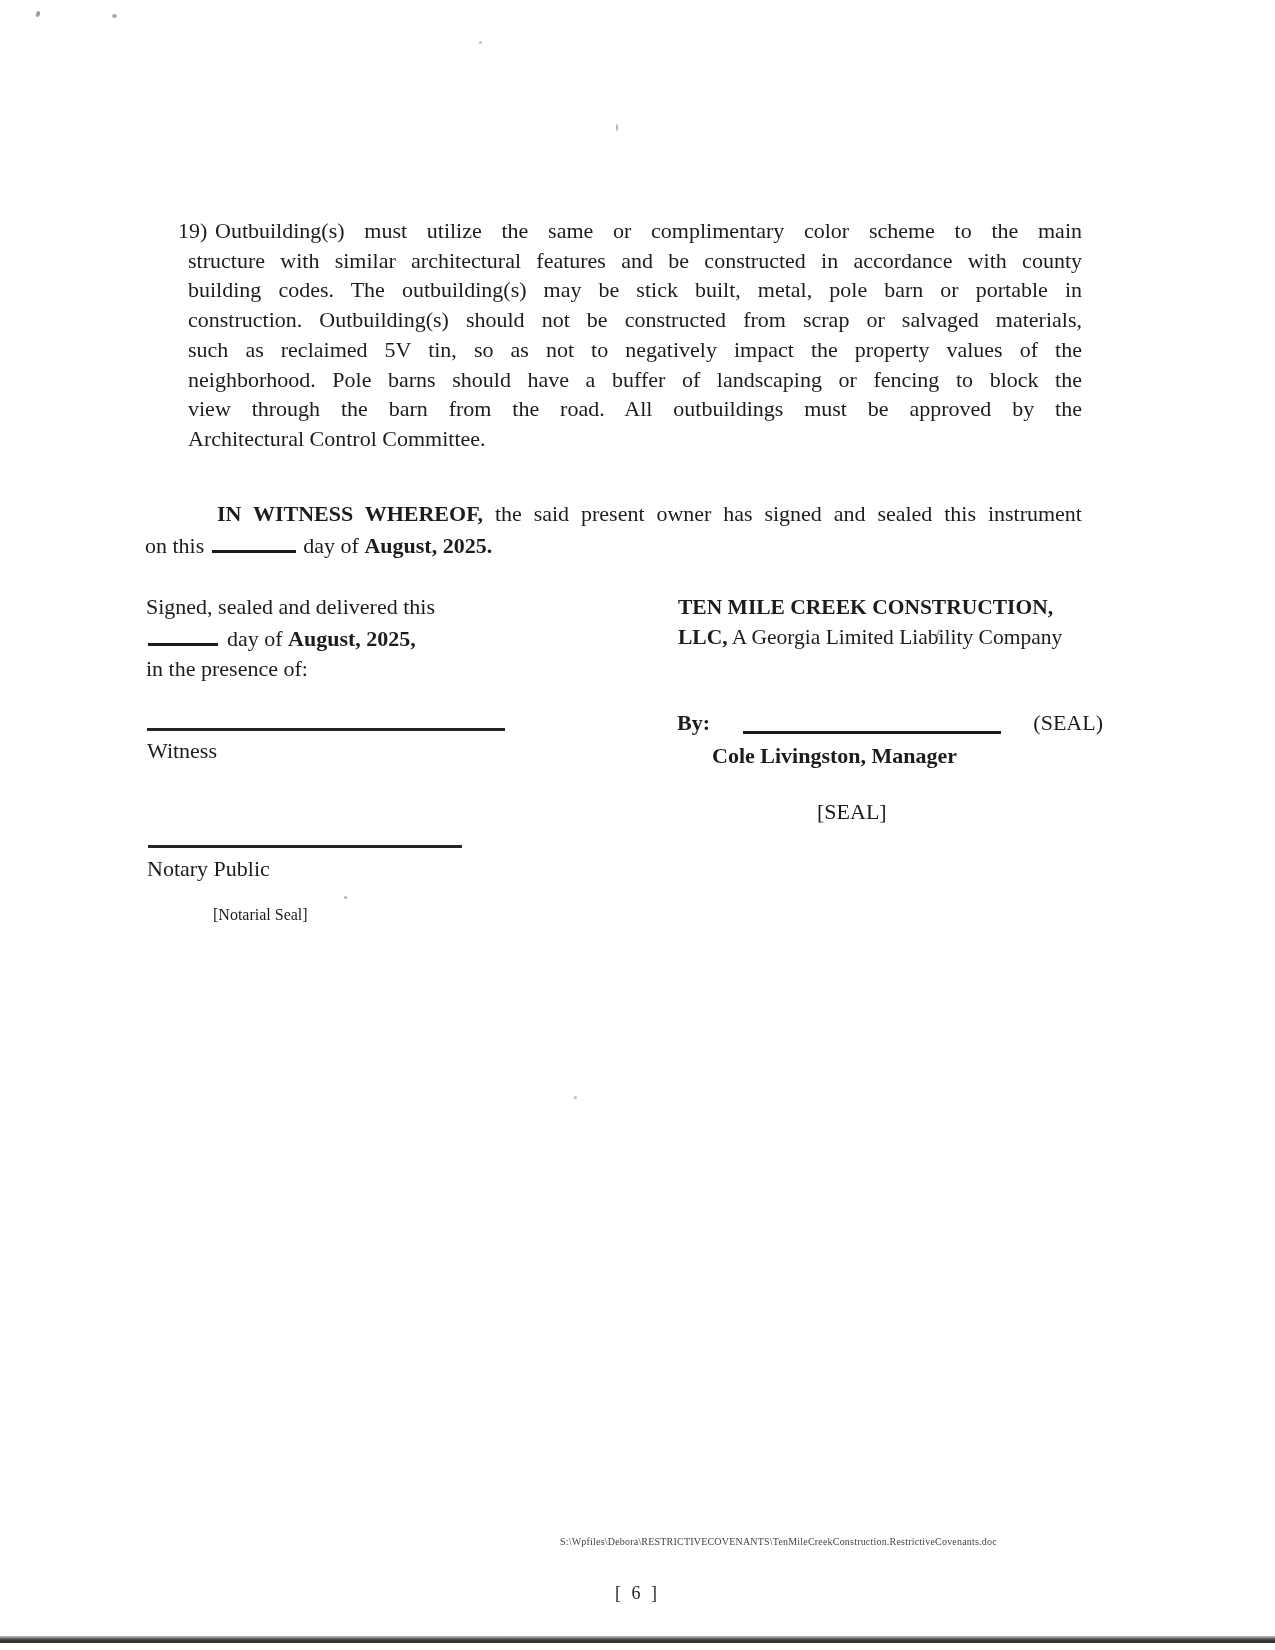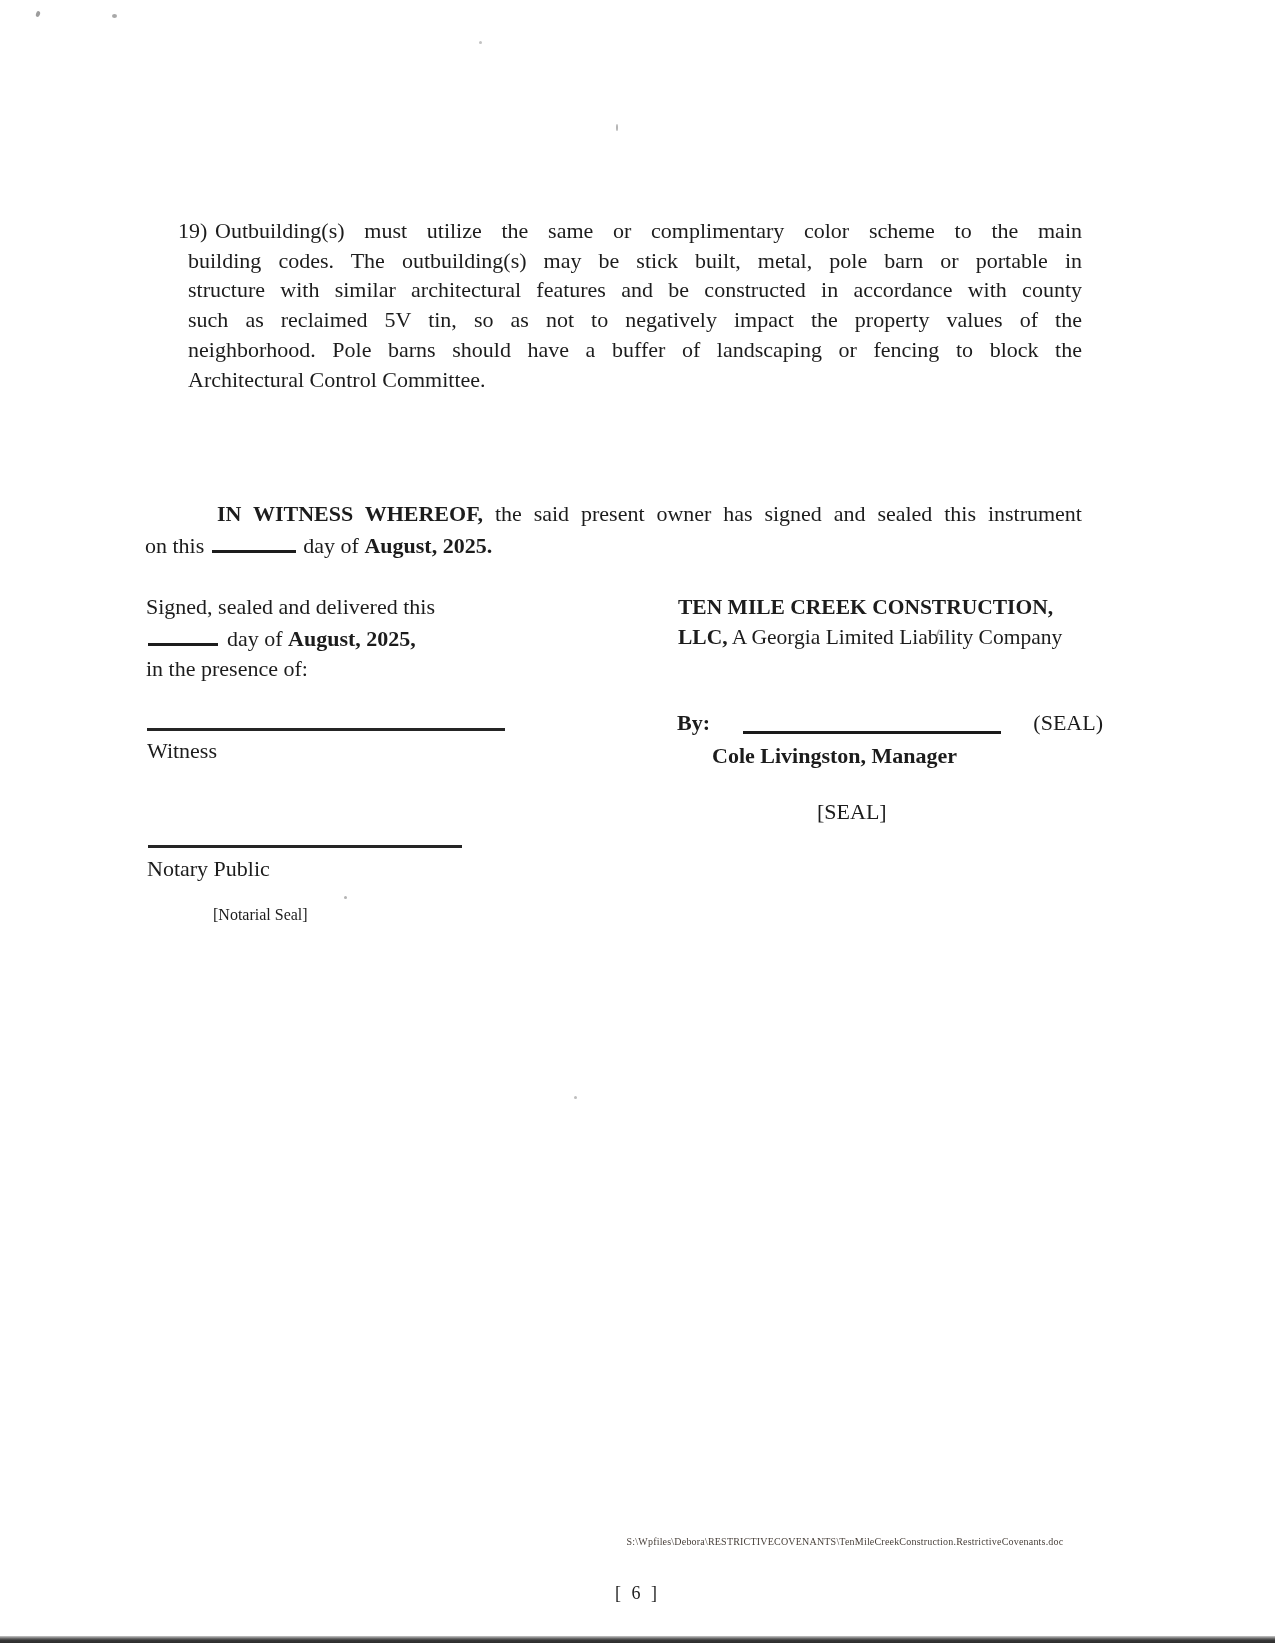--- a/index.html
+++ b/index.html
@@ -38,42 +38,44 @@
   .notary-label{left:147px;top:856px;}
   .notarial-seal{left:213px;top:906px;font-size:16px;}
   
   .sig-right{left:678px;top:592px;font-size:21.5px;line-height:30px;white-space:nowrap;}
   .by-row{left:677px;top:709px;width:426px;display:flex;align-items:flex-end;font-size:22px;line-height:27px;gap:31px;}
   .by-blank{flex:1;border-bottom:3px solid #1a1a1a;margin:0 0 2px 2px;height:1px;}
   .seal-suffix{margin-left:1px;}
   .signer-name{left:712px;top:743px;font-size:22px;font-weight:bold;}
   .seal-bracket{left:817px;top:799px;font-size:22px;}
   
-  .footer-path{left:560px;top:1536px;width:570px;text-align:center;font-size:10px;
+  .footer-path{left:560px;top:1536px;width:570px;text-align:left;font-size:10px;
                letter-spacing:.2px;color:#473f39;font-family:"Liberation Serif","DejaVu Serif",serif;}
   .page-number{left:0;top:1583px;width:1275px;text-align:center;font-size:18px;letter-spacing:3px;}
   
   .scan-edge{left:0;top:1636px;width:1275px;height:7px;
              background:linear-gradient(#c9c9c9 0%,#6a6a6a 35%,#373737 60%,#2d2d2d 100%);}
   
   .speck{position:absolute;background:#aeaeae;border-radius:50%;}
 </style>
 </head>
 <body>
 
 <div class="page">
 
   <div class="abs covenant">
     <span class="pnum">19)</span>
     <div class="lines">
         <div class="jl jl-first">Outbuilding(s) must utilize the same or complimentary color scheme to the main</div>
+        <div class="jl">structure with similar architectural features and be constructed in accordance with county</div>
         <div class="jl">building codes. The outbuilding(s) may be stick built, metal, pole barn or portable in</div>
-        <div class="jl">structure with similar architectural features and be constructed in accordance with county</div>
+        <div class="jl">construction. Outbuilding(s) should not be constructed from scrap or salvaged materials,</div>
         <div class="jl">such as reclaimed 5V tin, so as not to negatively impact the property values of the</div>
         <div class="jl">neighborhood. Pole barns should have a buffer of landscaping or fencing to block the</div>
+        <div class="jl">view through the barn from the road. All outbuildings must be approved by the</div>
         <div class="jl jl-last">Architectural Control Committee.</div>
       </div>
   </div>
 
   <div class="abs witness-clause">
     <div class="wc-line1"><span class="b">IN WITNESS WHEREOF,</span><span> the said present owner has signed and sealed this instrument</span></div>
     <div class="wc-line2"><span>on this</span><span class="blank blank-date1"></span><span>day of </span><span class="b">August, 2025.</span></div>
   </div>
 
   <div class="abs sig-left">

